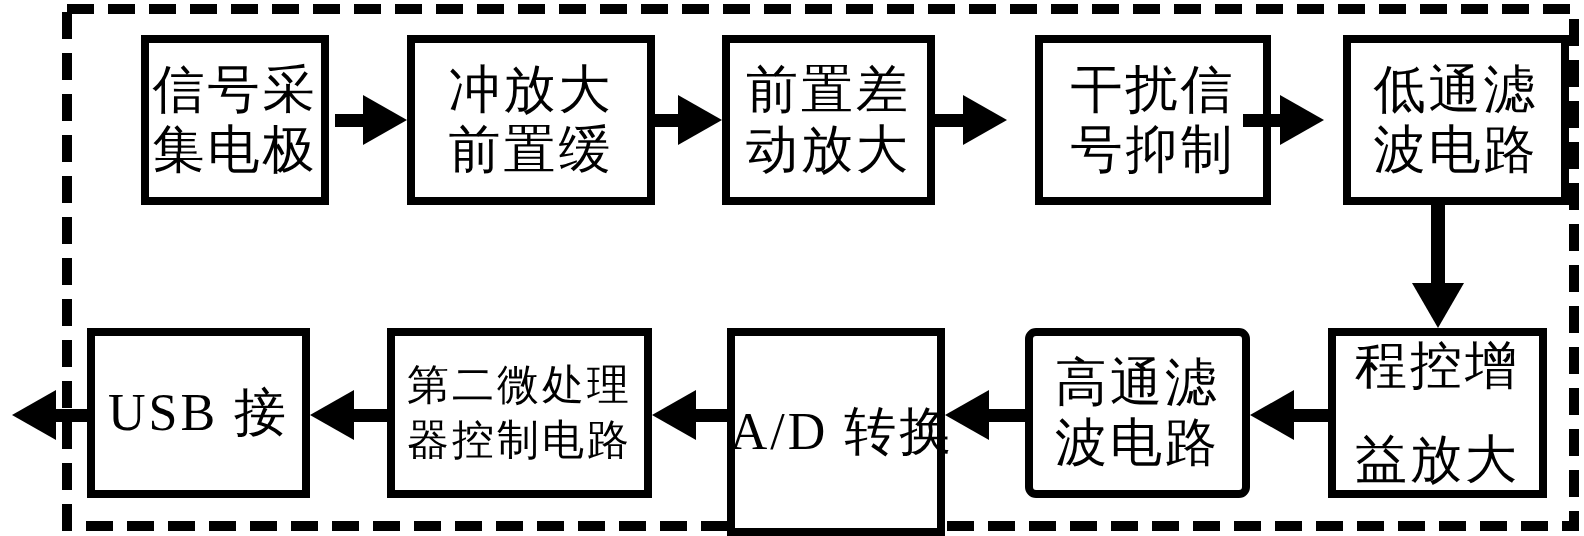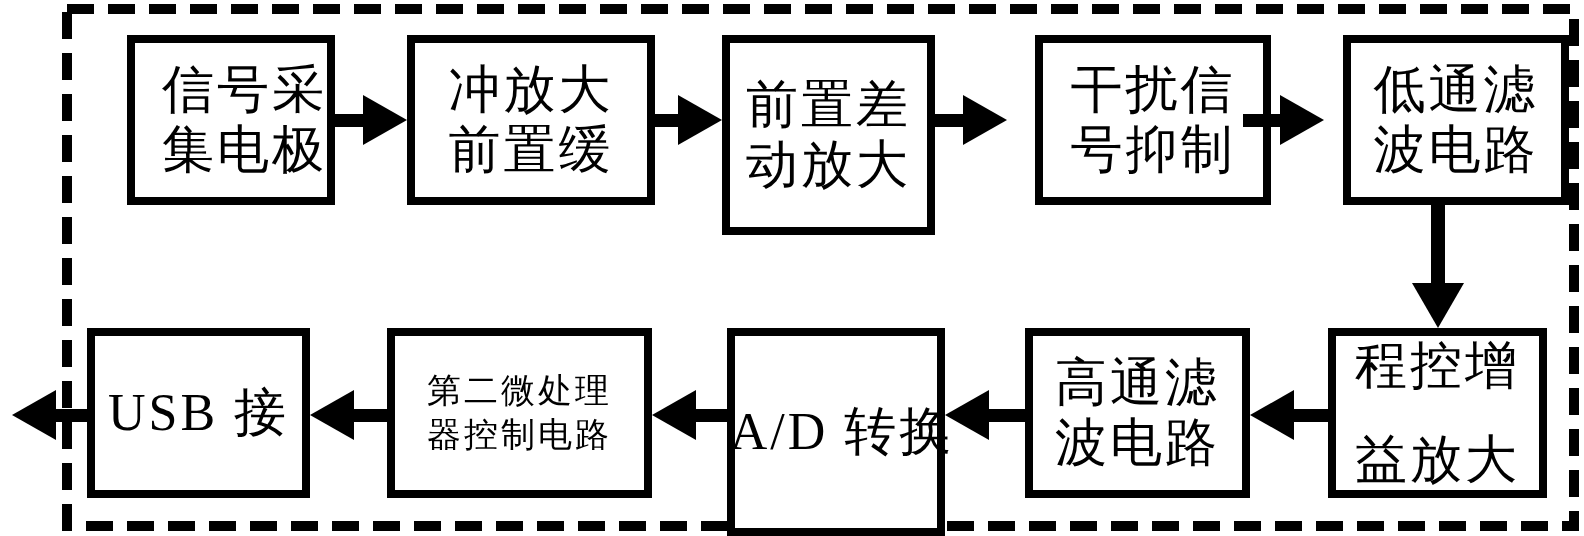--- a/index.html
+++ b/index.html
@@ -18,29 +18,29 @@
     position:absolute;
     box-sizing:border-box;
     border:8px solid #000;
     background:#fff;
     display:flex;flex-direction:column;
     align-items:center;justify-content:center;
     text-align:center;
     font-size:52px;line-height:1.16;letter-spacing:3px;
     white-space:nowrap;
   }
-  .b0{left:127px;top:35px;width:208px;height:170px;align-items:flex-end;}
+  .b0{left:141px;top:35px;width:188px;height:170px;}
   .b1{left:407px;top:35px;width:248px;height:170px;}
-  .b2{left:722px;top:35px;width:213px;height:200px;font-family:Liberation Serif, serif;}
+  .b2{left:722px;top:35px;width:213px;height:170px;font-family:Liberation Serif, serif;}
   .b3{left:1035px;top:35px;width:236px;height:170px;}
   .b4{left:1324px;top:35px;width:226px;height:170px;margin-left:19px;}
   .b5{left:1328px;top:328px;width:219px;height:170px;justify-content:space-between;}
-  .b6{left:1025px;top:328px;width:225px;height:170px;}
+  .b6{left:1025px;top:328px;width:225px;height:170px;border-radius:11px;}
   .b7{left:727px;top:328px;width:218px;height:208px;padding-left:12px;}
-  .b8{left:387px;top:328px;width:265px;height:170px;font-size:34px;line-height:1.3;}
+  .b8{left:387px;top:328px;width:265px;height:170px;font-size:42px;line-height:1.3;}
   .b9{left:87px;top:328px;width:223px;height:170px;}
   
   .arr{position:absolute;display:flex;align-items:center;height:50px;}
   .arr .shaft{flex:1;height:13px;background:#000;}
   .head-r{width:0;height:0;border-top:25px solid transparent;border-bottom:25px solid transparent;border-left:44px solid #000;}
   .head-l{width:0;height:0;border-top:25px solid transparent;border-bottom:25px solid transparent;border-right:44px solid #000;}
   .arrv{position:absolute;display:flex;flex-direction:column;align-items:center;}
   .arrv .vshaft{width:14px;flex:1;background:#000;}
   .head-d{width:0;height:0;border-left:26px solid transparent;border-right:26px solid transparent;border-top:45px solid #000;}
   .ar0{left:335px;top:95px;width:72px;}

